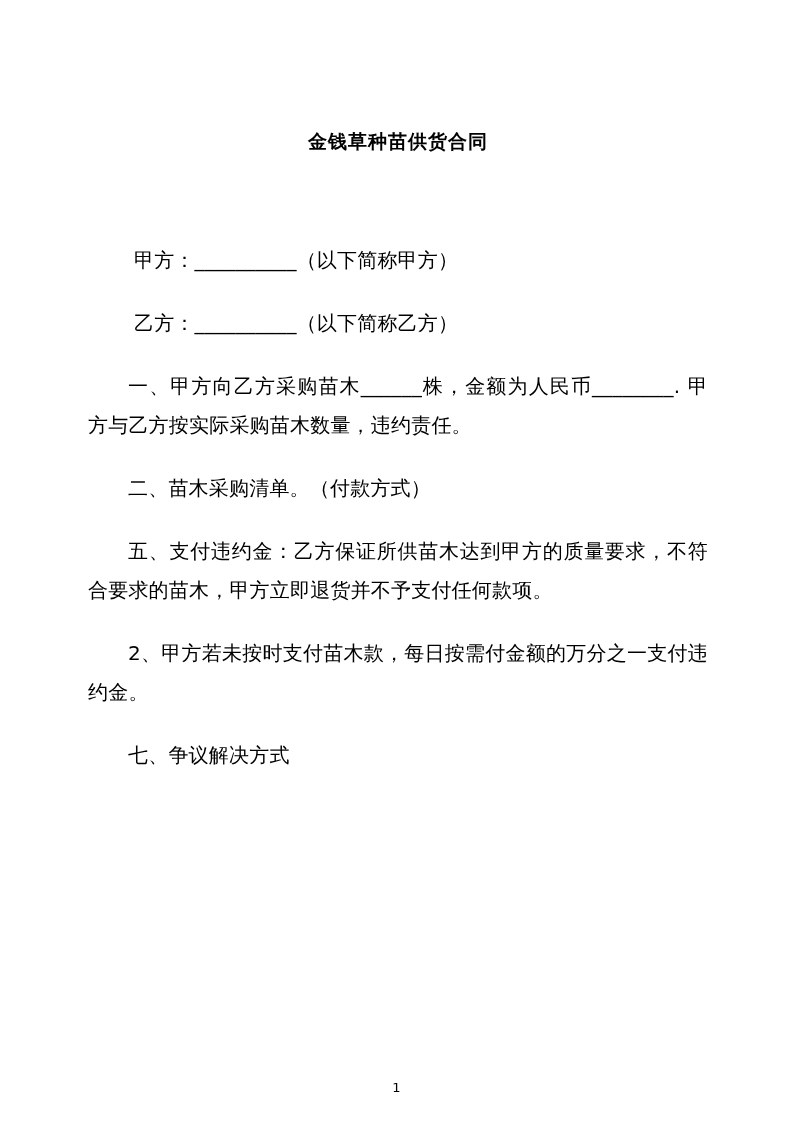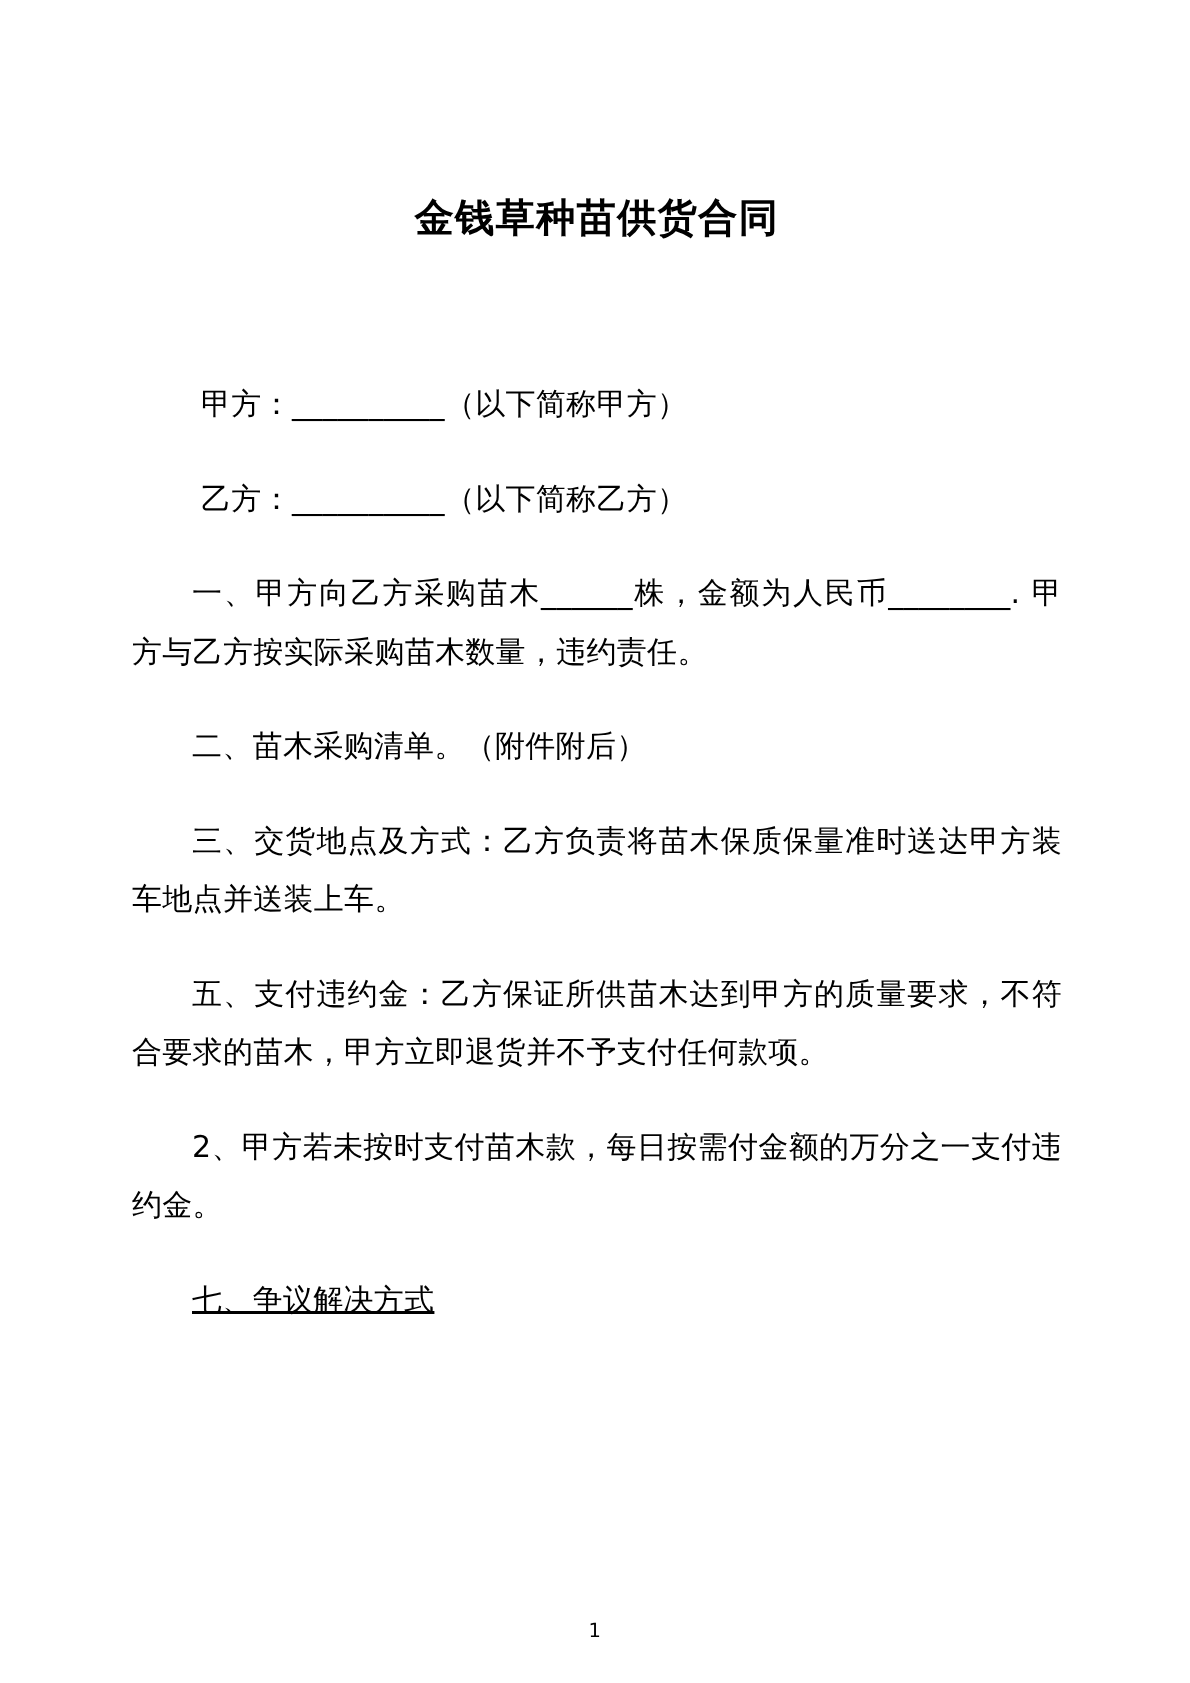--- a/index.html
+++ b/index.html
@@ -23,21 +23,21 @@
   .content {
     position: absolute;
     left: 88px;
     top: 0;
     width: 620px;
   }
   .doc-title {
     margin: 0;
     padding-top: 128px;
     text-align: center;
-    font-size: 26px;
+    font-size: 19px;
     font-weight: bold;
     letter-spacing: 1px;
     line-height: 1.4;
   }
   .body-block {
     margin-top: 86px;
   }
   p.para {
     margin: 0 0 24px 0;
     font-size: 20px;
@@ -48,21 +48,20 @@
   }
   p.indent {
     text-indent: 2em;
   }
   p.party {
     margin-left: 46px;
     text-indent: 0;
   }
   p.tight {
     margin-bottom: 22px;
-    text-decoration: underline;
   }
   .page-number {
     position: absolute;
     left: 0;
     right: 0;
     top: 1081px;
     text-align: center;
     font-size: 13px;
     line-height: 1;
   }
@@ -70,21 +69,20 @@
 </head>
 <body>
 
 <div class="page">
   <div class="content">
     <h1 class="doc-title">金钱草种苗供货合同</h1>
     <div class="body-block">
       <p class="para party">甲方：__________（以下简称甲方）</p>
       <p class="para party">乙方：__________（以下简称乙方）</p>
       <p class="para indent">一、甲方向乙方采购苗木______株，金额为人民币________. 甲方与乙方按实际采购苗木数量，违约责任。</p>
-      <p class="para indent">二、苗木采购清单。（附件附后）</p>
-      <p class="para indent">三、交货地点及方式：乙方负责将苗木保质保量准时送达甲方装车地点并送装上车。</p>
+      <p class="para indent">二、苗木采购清单。（付款方式）</p>
       <p class="para indent">五、支付违约金：乙方保证所供苗木达到甲方的质量要求，不符合要求的苗木，甲方立即退货并不予支付任何款项。</p>
       <p class="para indent">2、甲方若未按时支付苗木款，每日按需付金额的万分之一支付违约金。</p>
       <p class="para indent tight">七、争议解决方式</p>
     </div>
   </div>
   <div class="page-number">1</div>
 </div>
 
 </body></html>

